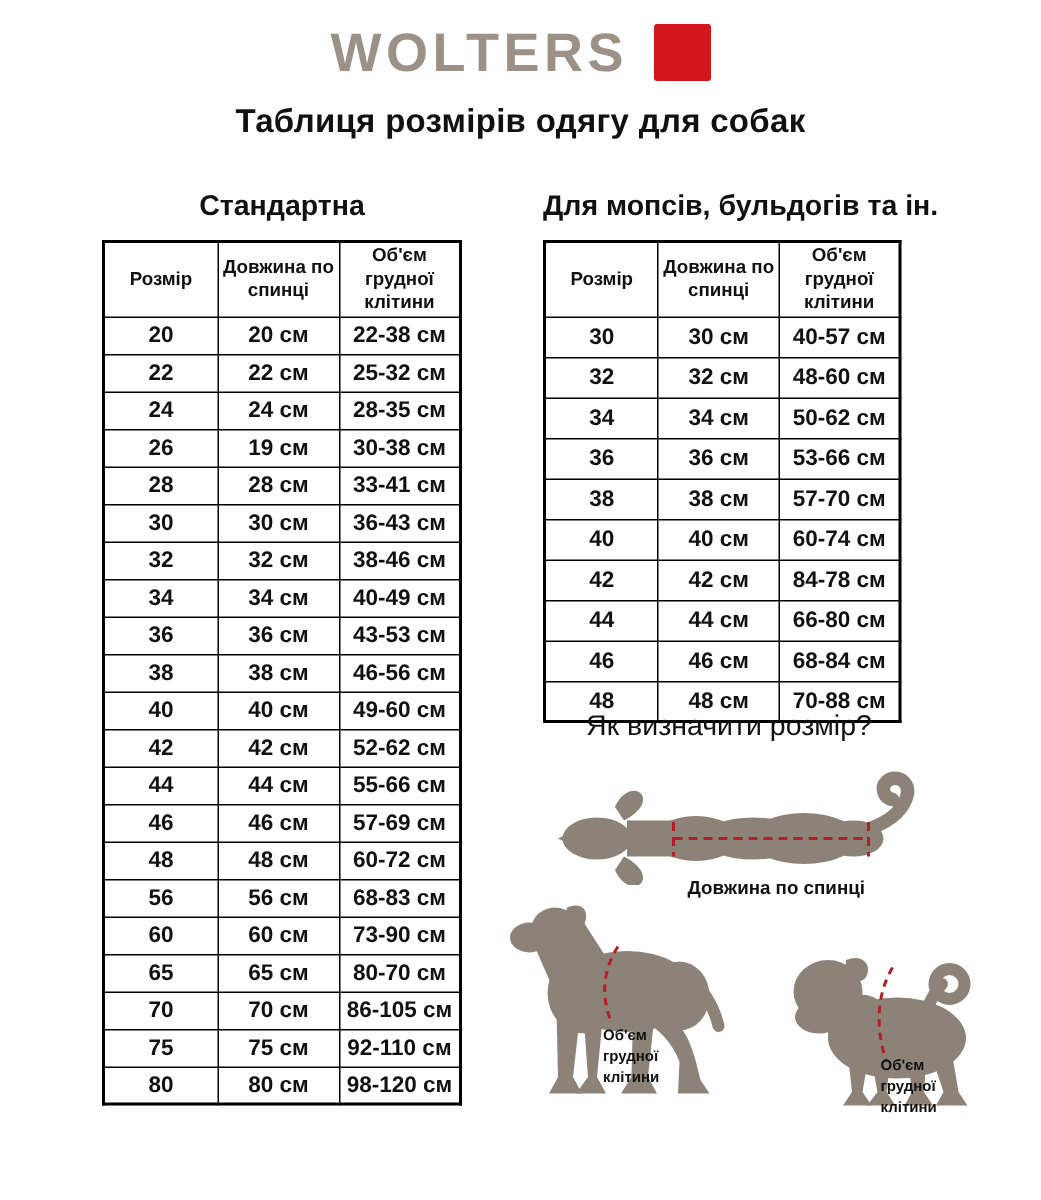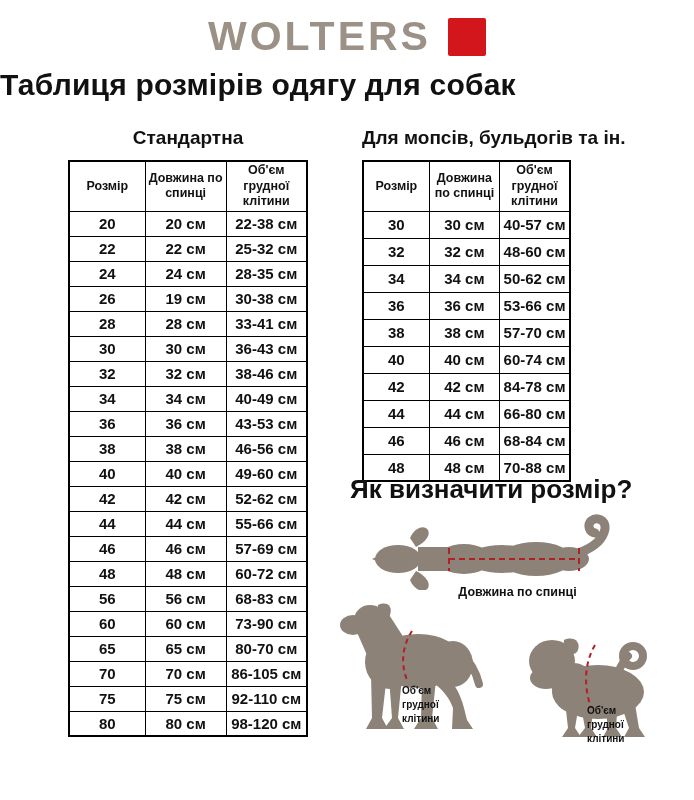--- a/index.html
+++ b/index.html
@@ -3,41 +3,41 @@
 <meta charset="utf-8">
 <style>
   * { margin:0; padding:0; box-sizing:border-box; }
   html,body { background:#fff; }
   body {
     width:694px; height:800px; position:relative; overflow:hidden;
     font-family:"Liberation Sans","DejaVu Sans",sans-serif; color:#111;
   }
   .logo-row { position:absolute; top:16px; left:0; width:694px;
     display:flex; justify-content:center; align-items:center; gap:17px; }
-  .logo-text { font-size:41px; font-weight:700; letter-spacing:3px;
+  .logo-text { font-size:36px; font-weight:700; letter-spacing:3px;
     color:var(--logo,#9b9186); line-height:1; }
   .brand-mark { width:38px; height:38px; background:var(--accent,#d2161b); border-radius:2px; }
   .page-title { position:absolute; top:68px; left:0; width:694px;
-    font-size:30px; font-weight:700; letter-spacing:.2px; }
+    text-align:center; font-size:22px; font-weight:700; letter-spacing:.2px; }
 
   .table-block { position:absolute; top:124px; }
   .table-block.std { left:68px;  width:240px; }
-  .table-block.pug { left:362px; width:209px; }
+  .table-block.pug { left:362px; width:239px; }
   .table-title { text-align:center; font-size:19px; font-weight:700;
     height:36px; line-height:28px; white-space:nowrap; }
   table { width:100%; border-collapse:collapse; border:2px solid #000; table-layout:fixed; }
   th { font-size:12.5px; line-height:1.25; height:36px; border:1.5px solid #000;
     font-weight:700; padding:1px 2px; text-align:center; }
   td { font-size:15px; font-weight:700; text-align:center;
     border:1.5px solid #000; padding:0; }
   .std td { height:25px; }
   .pug td { height:27px; }
 
   .guide-heading { position:absolute; left:350px; top:474px; width:272px;
-    text-align:center; font-size:26px; font-weight:700; white-space:nowrap; }
+    text-align:center; font-size:19px; font-weight:400; white-space:nowrap; }
   .diagram { position:absolute; color:var(--silhouette,#8d8277); }
   #topview  { left:370px; top:510px; width:256px; height:80px; }
   #sidedog  { left:326px; top:598px; width:158px; height:140px; }
   #pugdog   { left:518px; top:630px; width:145px; height:110px; }
   .measure  { color:var(--measure,#b22026); }
   .back-label { position:absolute; left:430px; top:585px; width:175px;
     text-align:center; font-size:12.5px; font-weight:700; }
   .chest-label { position:absolute; font-size:10px; font-weight:700; line-height:1.4; }
   .chest-label.l { left:402px; top:684px; }
   .chest-label.r { left:587px; top:704px; }

